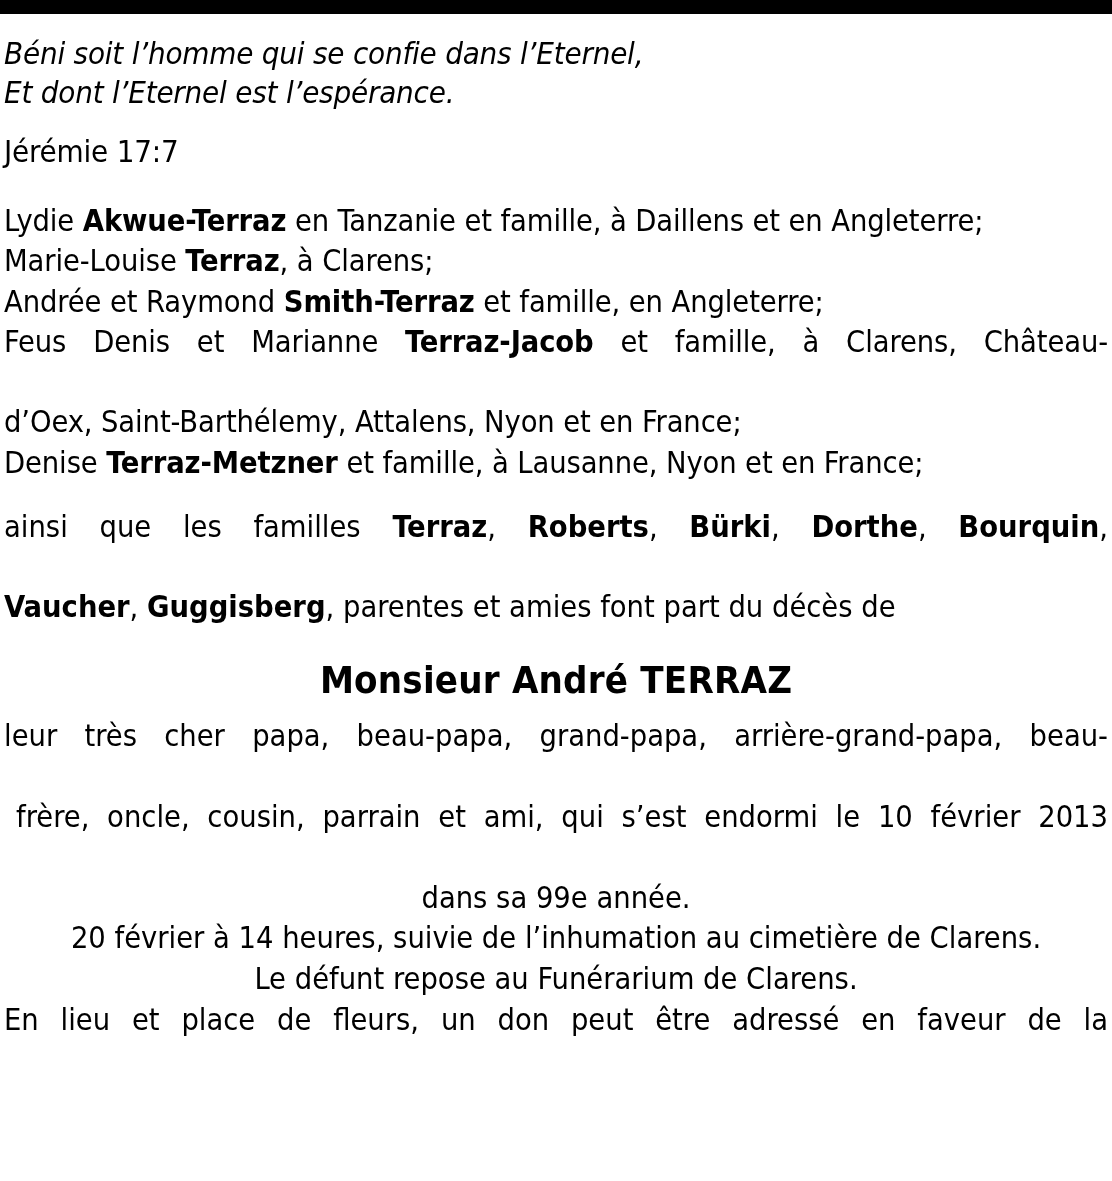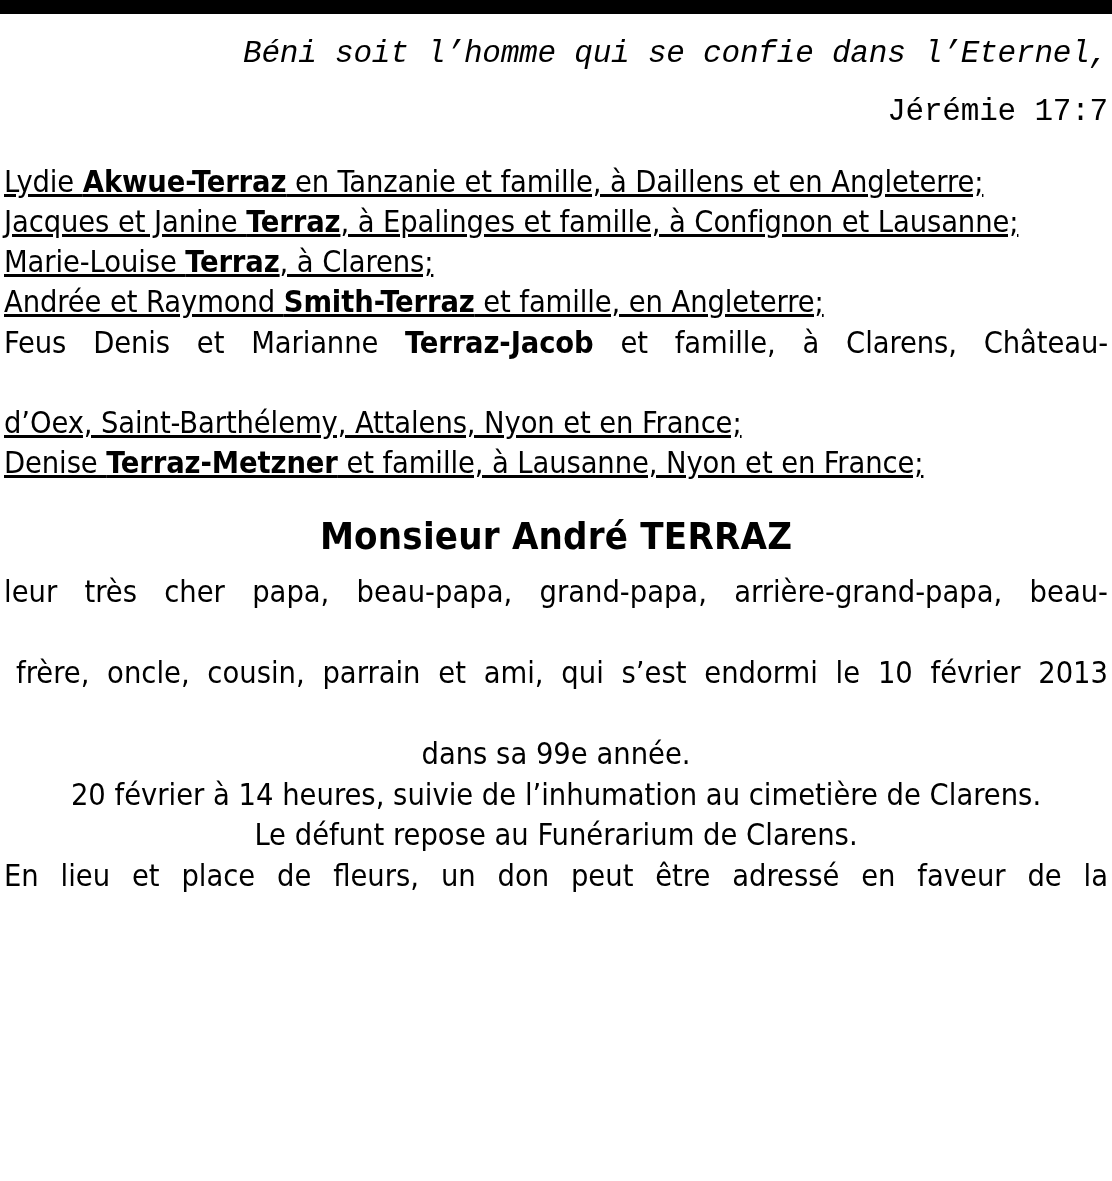--- a/index.html
+++ b/index.html
@@ -24,47 +24,45 @@
     height: 14px;
     background: #000000;
     width: 100%;
     flex: none;
   }
   .body-wrap {
     padding: 0 4px 0 4px;
   }
   
   .scripture {
-    text-align: right;
+    text-align: left;
     font-style: italic;
     font-size: 31px;
     line-height: 1.27;
     padding-top: 20px;
     letter-spacing: -0.2px;
-    font-family: Liberation Mono, monospace;
   }
   .scripture .ref {
     font-style: normal;
     display: block;
     margin-top: 19px;
   }
   
   .family-list {
     margin-top: 30px;
     font-size: 30.5px;
     line-height: 1.32;
     letter-spacing: -0.1px;
   }
   .family-list .line {
     text-align: justify;
     text-justify: inter-word;
   }
   .family-list .line.nojust {
     text-align: left;
-    text-decoration: underline;
   }
   b, strong {
     font-weight: bold;
   }
   
   .families {
     margin-top: 24px;
     font-size: 30.5px;
     line-height: 1.32;
     text-align: justify;
@@ -110,32 +108,30 @@
 <body>
 
 <div class="notice">
 
   <div class="rule-top"></div>
 
   <div class="body-wrap">
 
     <div class="scripture">
       <div>Béni soit l’homme qui se confie dans l’Eternel,</div>
+      <div>Et dont l’Eternel est l’espérance.</div>
       <span class="ref">Jérémie 17:7</span>
     </div>
 
     <div class="family-list">
 
       <div class="line nojust">
         <span>Lydie </span><b>Akwue-Terraz</b><span> en Tanzanie et famille, à Daillens et en Angleterre;</span>
       </div>
 
-      <div class="line nojust">
-        <span>Jacques et Janine </span><b>Terraz</b><span>, à Epalinges et famille, à Confignon et Lausanne;</span>
-      </div>
 
       <div class="line nojust">
         <span>Marie-Louise </span><b>Terraz</b><span>, à Clarens;</span>
       </div>
 
       <div class="line nojust">
         <span>Andrée et Raymond </span><b>Smith-Terraz</b><span> et famille, en Angleterre;</span>
       </div>
 
       <div class="line">
@@ -143,20 +139,28 @@
           <span>Feus Denis et Marianne </span><b>Terraz-Jacob</b><span> et famille, à Clarens, Château-</span>
         </span>
       </div>
       <div class="line nojust">d’Oex, Saint-Barthélemy, Attalens, Nyon et en France;</div>
 
       <div class="line nojust">
         <span>Denise </span><b>Terraz-Metzner</b><span> et famille, à Lausanne, Nyon et en France;</span>
       </div>
     </div>
 
+    <div class="families">
+      <span class="just-line" style="display:block;">
+        <span>ainsi que les familles </span><b>Terraz</b>, <b>Roberts</b>, <b>Bürki</b>, <b>Dorthe</b>, <b>Bourquin</b>,
+      </span>
+      <span class="lastline" style="display:block;">
+        <b>Vaucher</b>, <b>Guggisberg</b><span>, parentes et amies font part du décès de</span>
+      </span>
+    </div>
 
     <div class="deceased-name">Monsieur André TERRAZ</div>
 
     <div class="details">
 
       <p>
         <span class="just-line" style="display:block;">leur très cher papa, beau-papa, grand-papa, arrière-grand-papa, beau-</span>
         <span class="just-line" style="display:block;margin-left:12px;">frère, oncle, cousin, parrain et ami, qui s’est endormi le 10 février 2013</span>
         <span class="tail">dans sa 99e année.</span>
       </p>

